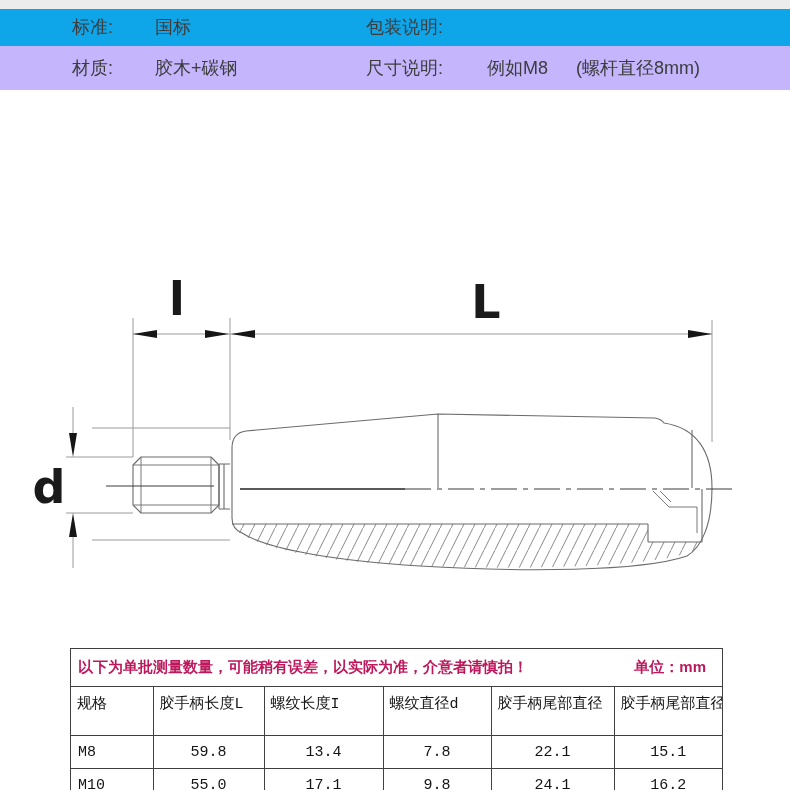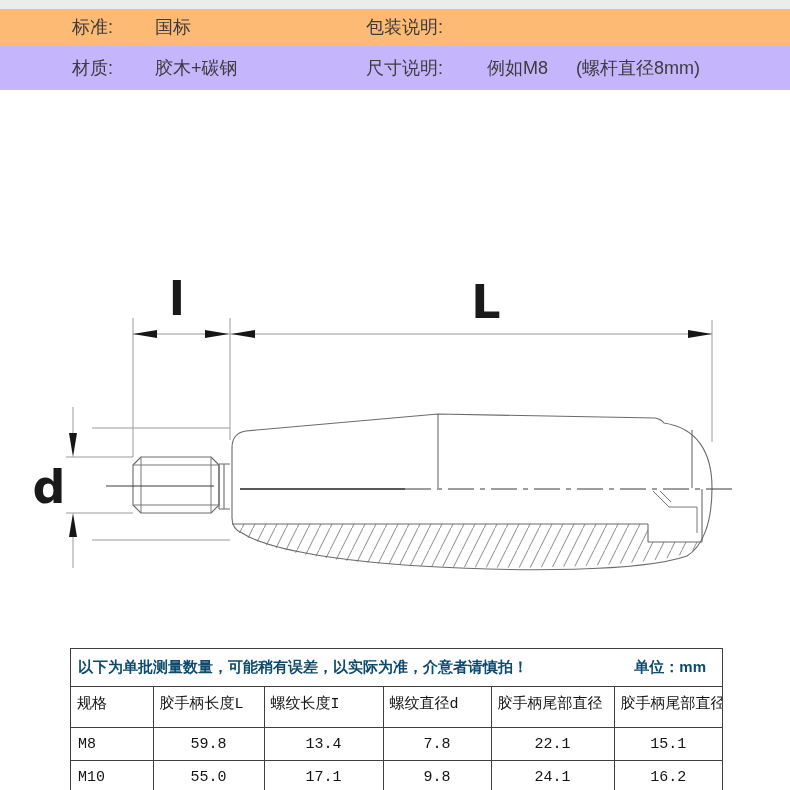--- a/index.html
+++ b/index.html
@@ -3,21 +3,21 @@
 <meta charset="utf-8">
 <style>
   html,body{margin:0;padding:0;}
   body{
     width:790px;height:790px;position:relative;background:#ffffff;
     font-family:"Liberation Sans", sans-serif;overflow:hidden;
   }
   
   .top-strip{position:absolute;top:0;left:0;width:790px;height:9px;background:#ececec;}
   .spec-row{position:absolute;left:0;width:790px;white-space:nowrap;}
-  .spec-row.a{top:9px;height:37px;background:#fdba74;}
+  .spec-row.a{top:9px;height:37px;background:#0ea5e9;}
   .spec-row.b{top:46px;height:44px;background:#c4b5fd;}
   .spec-row span{position:absolute;top:0;font-size:18px;color:#3c3c3c;}
   .spec-row.a span{line-height:37px;}
   .spec-row.b span{line-height:44px;}
   .sp-label1{left:72px;}
   .sp-value1{left:155px;}
   .sp-label2{left:366px;}
   .sp-value2{left:487px;}
   .sp-note{font-size:14px;color:#4a4a4a;}
   .spec-row.b .sp-note{left:576px;}
@@ -33,28 +33,28 @@
   
   .mtable{
     position:absolute;left:70px;top:648px;width:651px;
     border:1px solid #3f3f3f;background:#ffffff;color:#141414;
     font-family:"Liberation Mono","DejaVu Sans Mono", monospace;
   }
   .note-bar{
     height:37px;border-bottom:1px solid #3f3f3f;
     display:flex;align-items:center;justify-content:space-between;
     padding:0 16px 0 7px;font-size:15px;font-weight:700;
-    font-family:"Liberation Sans", sans-serif;color:#0c4a6e;white-space:nowrap;
+    font-family:"Liberation Sans", sans-serif;color:#be185d;white-space:nowrap;
   }
   table.grid{width:100%;border-collapse:collapse;table-layout:fixed;}
   table.grid th, table.grid td{
     border:1px solid #3f3f3f;height:32px;font-size:15px;font-weight:400;
     overflow:hidden;white-space:nowrap;
   }
-  table.grid th{text-align:left;padding:0 0 8px 6px;border-top:none;}
+  table.grid th{text-align:left;padding:0 0 16px 6px;border-top:none;}
   table.grid td{text-align:center;padding:0;}
   table.grid td.c0{text-align:left;padding-left:7px;}
   table.grid th:first-child, table.grid td:first-child{border-left:none;}
   table.grid th:last-child, table.grid td:last-child{border-right:none;}
   table.grid tr:last-child td{border-bottom:none;}
 </style>
 </head>
 <body>
 
 <div>

